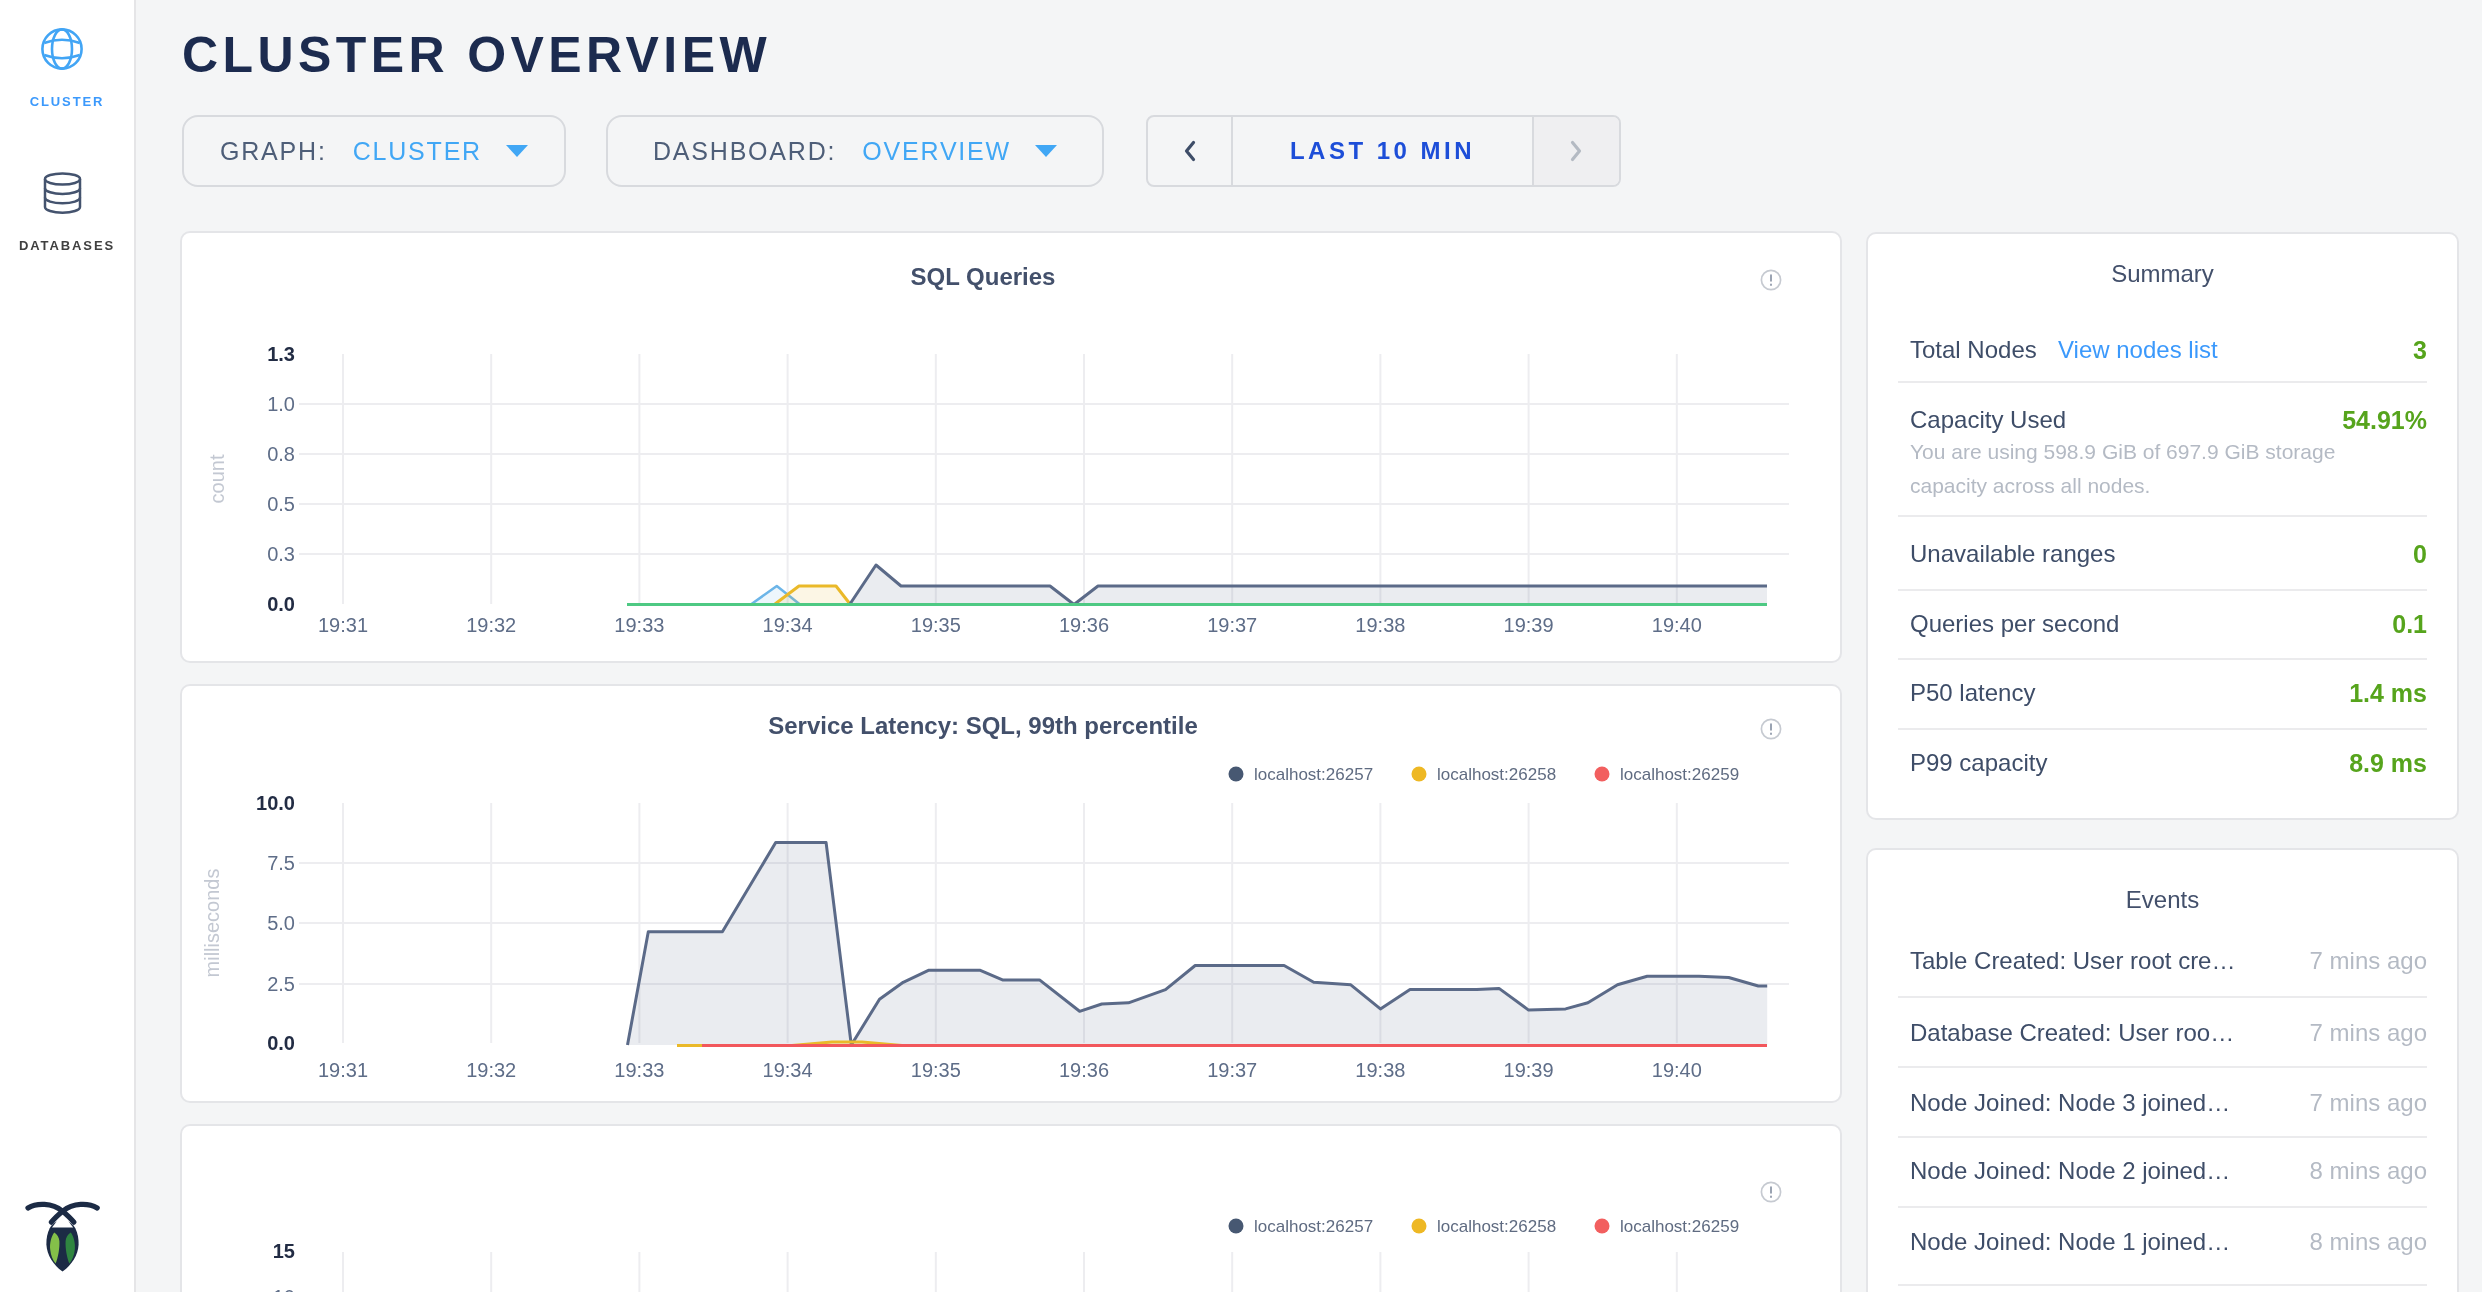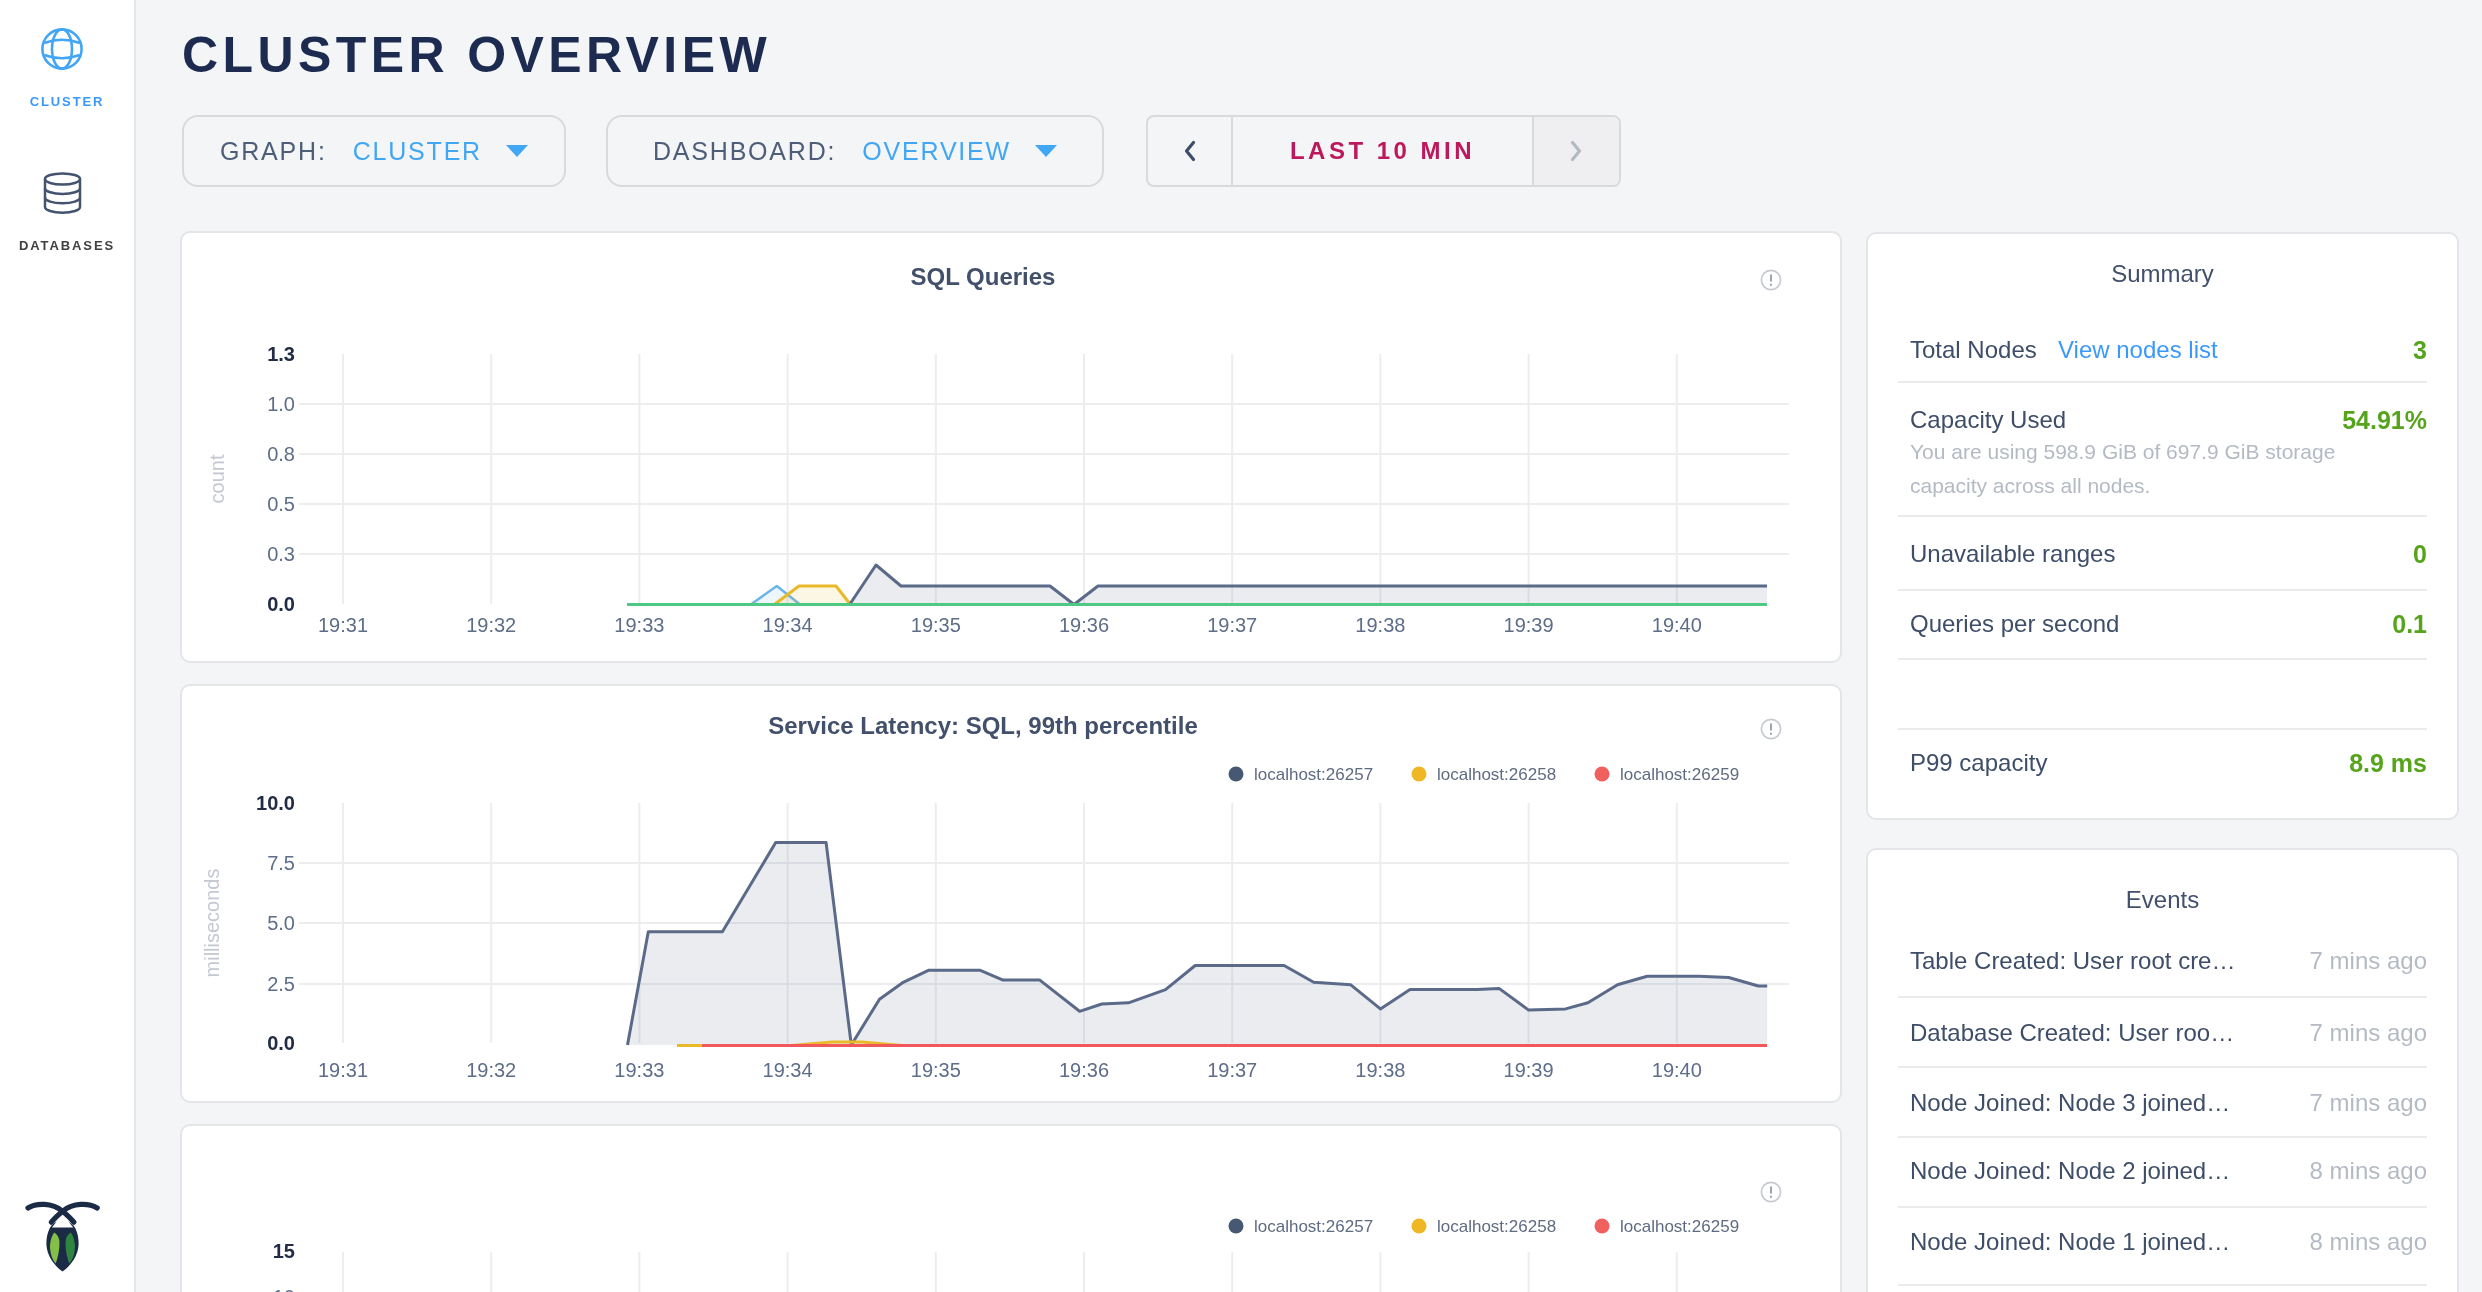--- a/index.html
+++ b/index.html
@@ -69,21 +69,21 @@
 <div class="main-title">CLUSTER OVERVIEW</div>
 
 <div class="dd" style="left:182px;width:384px">GRAPH:<span class="val">CLUSTER</span><span class="caret"></span></div>
 <div class="dd" style="left:606px;width:498px">DASHBOARD:<span class="val">OVERVIEW</span><span class="caret"></span></div>
 <div class="tw">
   <div class="tw-seg" style="width:85px;border-right:2px solid #d8dade">
     <svg width="13" height="22" viewBox="0 0 13 22">
         <path d="M10.5 2.5 L3.5 11 L10.5 19.5" fill="none" stroke="#3e4d68" stroke-width="3.2" stroke-linecap="round" stroke-linejoin="round"></path>
       </svg>
   </div>
-  <div class="tw-seg" style="flex:1;font-size:24px;font-weight:700;letter-spacing:3.5px;color:#be185d">LAST 10 MIN</div>
+  <div class="tw-seg" style="flex:1;font-size:24px;font-weight:700;letter-spacing:3.5px;color:#1d4ed8">LAST 10 MIN</div>
   <div class="tw-seg" style="width:87px;background:#efeff1;border-left:2px solid #d8dade;border-radius:0 6px 6px 0">
     <svg width="13" height="22" viewBox="0 0 13 22">
         <path d="M2.5 2.5 L9.5 11 L2.5 19.5" fill="none" stroke="#b4bac3" stroke-width="3.2" stroke-linecap="round" stroke-linejoin="round"></path>
       </svg>
   </div>
 </div>
 
 <div class="card" style="left:180px;top:231px;width:1662px;height:432px">
   <div class="chart-title" style="top:30px">SQL Queries</div>
   <svg class="abs" style="left:1578px;top:36px" width="22" height="22" viewBox="0 0 22 22">
@@ -230,20 +230,24 @@
 <div class="srow" style="top:306px">
       <span class="slab">Unavailable ranges</span>
       <span class="sval">0</span>
     </div>
 <div class="sdiv" style="top:355px"></div>
 <div class="srow" style="top:376px">
       <span class="slab">Queries per second</span>
       <span class="sval">0.1</span>
     </div>
 <div class="sdiv" style="top:424px"></div>
+<div class="srow" style="top:445px">
+      <span class="slab">P50 latency</span>
+      <span class="sval">1.4 ms</span>
+    </div>
 <div class="sdiv" style="top:494px"></div>
 <div class="srow" style="top:515px">
       <span class="slab">P99 capacity</span>
       <span class="sval">8.9 ms</span>
     </div>
 
 </div>
 
 <div class="card" style="left:1866px;top:848px;width:593px;height:600px">
 <div class="card-title" style="top:36px">Events</div>

